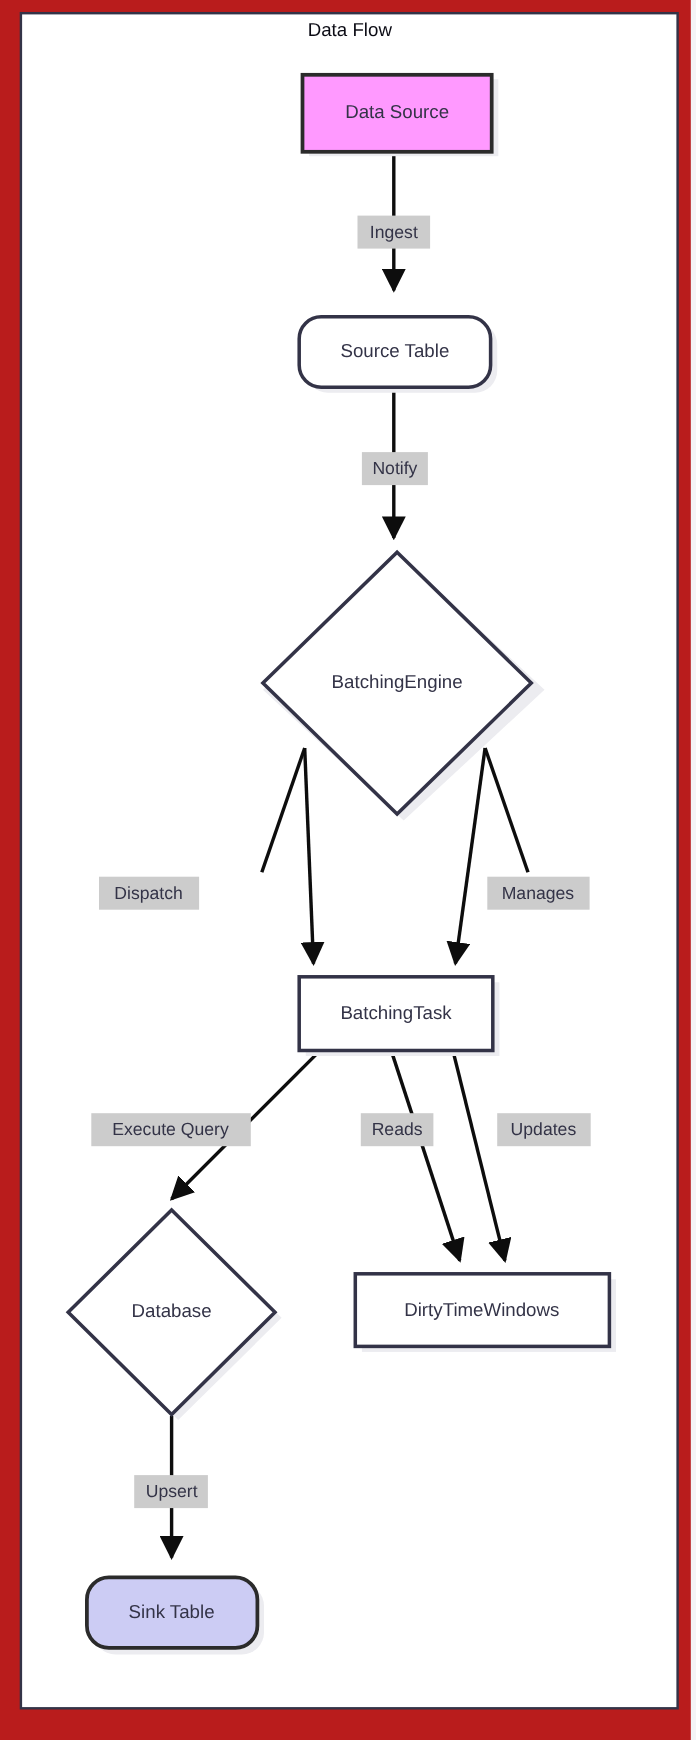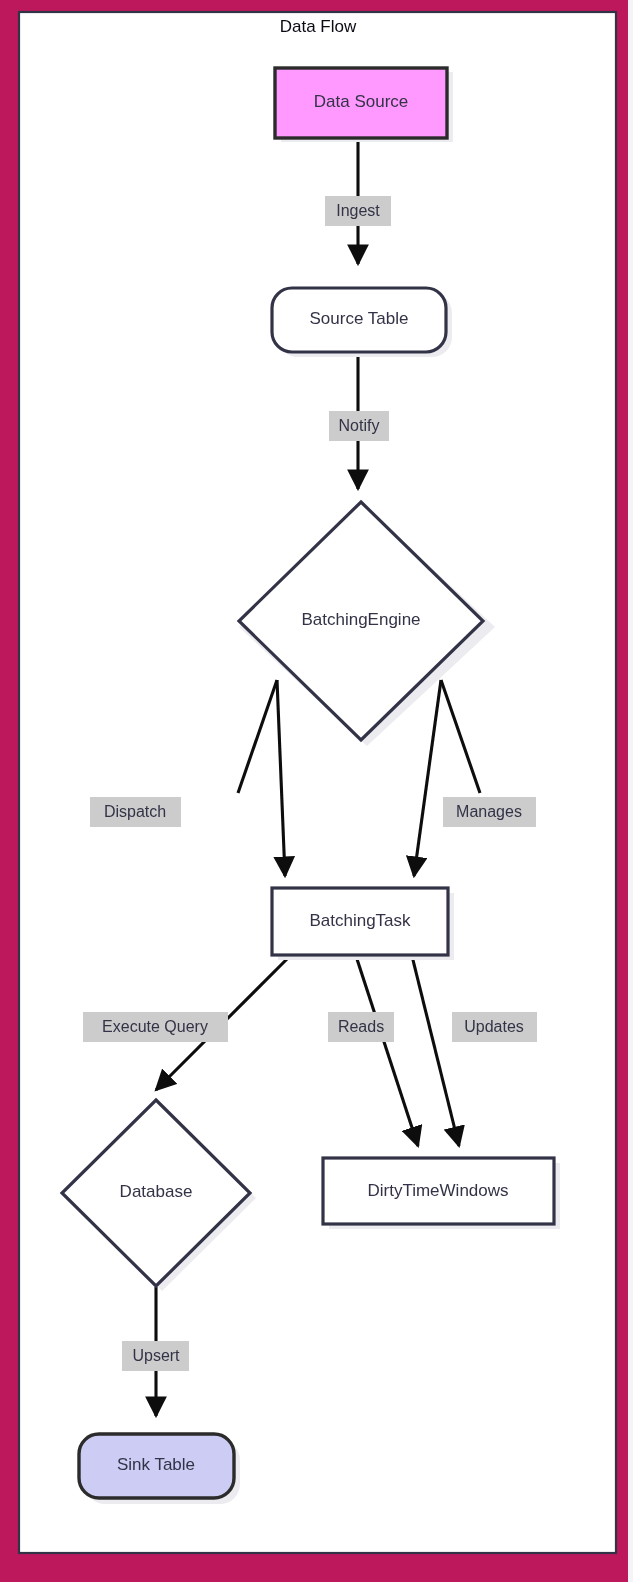--- a/index.html
+++ b/index.html
@@ -4,21 +4,21 @@
 <style>
   html, body {
     margin: 0;
     padding: 0;
     background: #f4f4f6;
   }
   #canvas {
     position: relative;
     width: 628px;
     height: 1582px;
-    background: #be185d;
+    background: #b91c1c;
     font-family: "Liberation Sans", "DejaVu Sans", sans-serif;
     overflow: hidden;
   }
   #diagram-svg {
     position: absolute;
     left: 0;
     top: 0;
   }
   .node-label {
     font-size: 17px;

